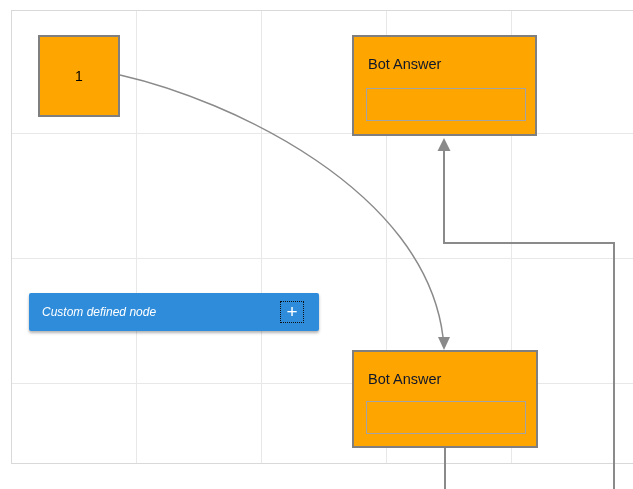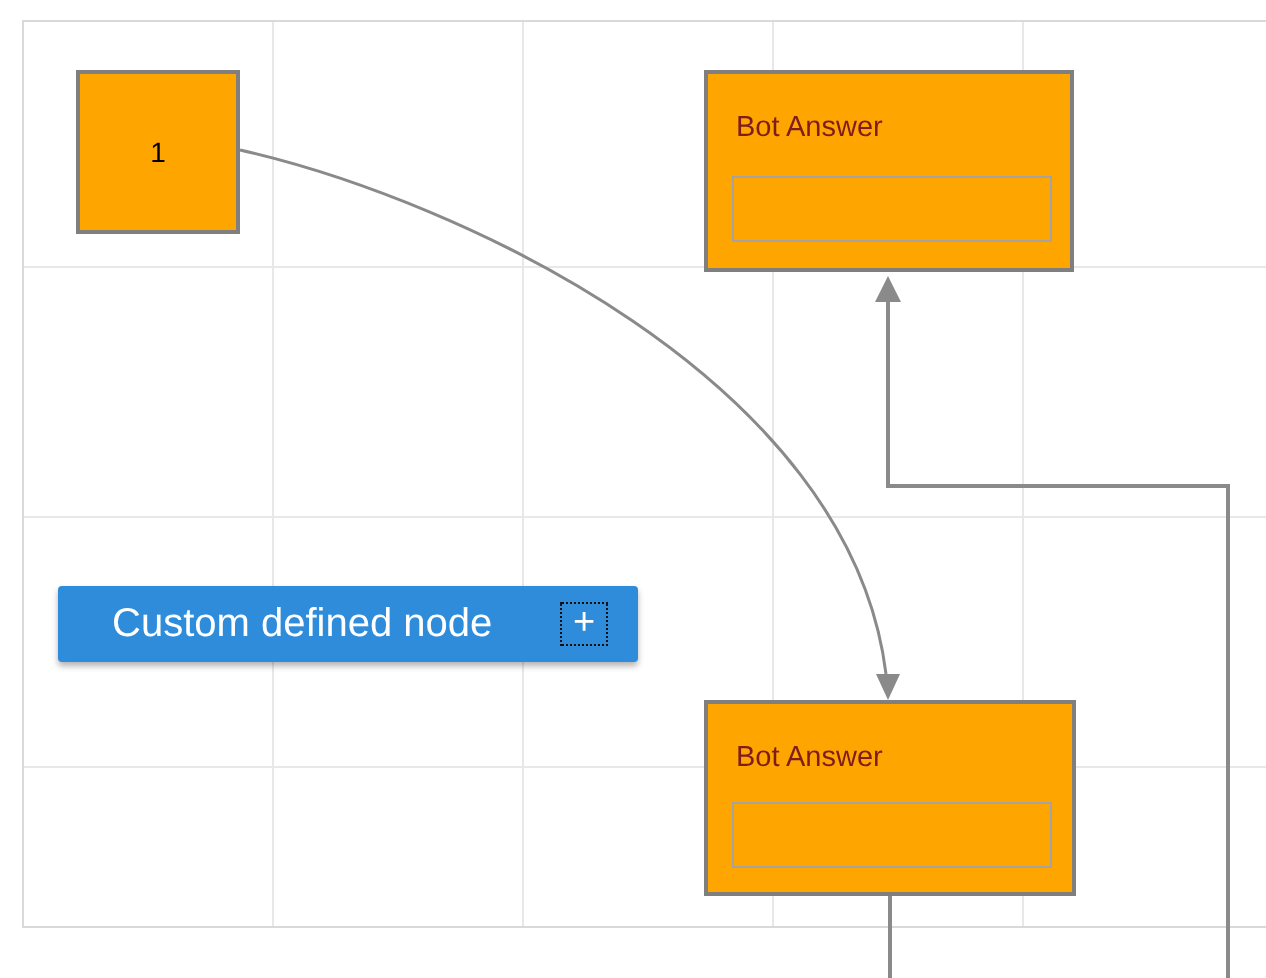--- a/index.html
+++ b/index.html
@@ -48,21 +48,21 @@
     justify-content: center;
     font-size: 14px;
     color: #000000;
   }
   .node-bot-top { left: 352px; top: 35px; width: 185px; height: 101px; }
   .node-bot-bottom { left: 352px; top: 350px; width: 186px; height: 98px; }
   .bot-title {
     position: absolute;
     left: 14px; top: 19px;
     font-size: 14.5px;
-    color: #7f1d1d;
+    color: #0f172a;
     white-space: nowrap;
   }
   .bot-input {
     position: absolute;
     left: 12px;
     width: 160px; height: 33px;
     border: 1px solid #a3a3a3;
     background: transparent;
   }
   .node-bot-top .bot-input { top: 51px; }
@@ -73,24 +73,25 @@
     left: 29px; top: 293px;
     width: 290px; height: 38px;
     background: #2E8CDB;
     border-radius: 2px;
     box-shadow: 0 2px 3px rgba(0,0,0,0.3);
     display: flex;
     align-items: center;
     z-index: 2;
   }
   .custom-label {
-    padding-left: 27px;
-    font-size: 20px;
+    padding-left: 13px;
+    font-size: 12px;
     color: #ffffff;
     white-space: nowrap;
+    font-style: italic;
   }
   .add-port {
     margin-left: auto;
     margin-right: 15px;
     width: 24px; height: 22px;
     border: 1px dotted #101010;
     display: flex;
     align-items: center;
     justify-content: center;
   }

